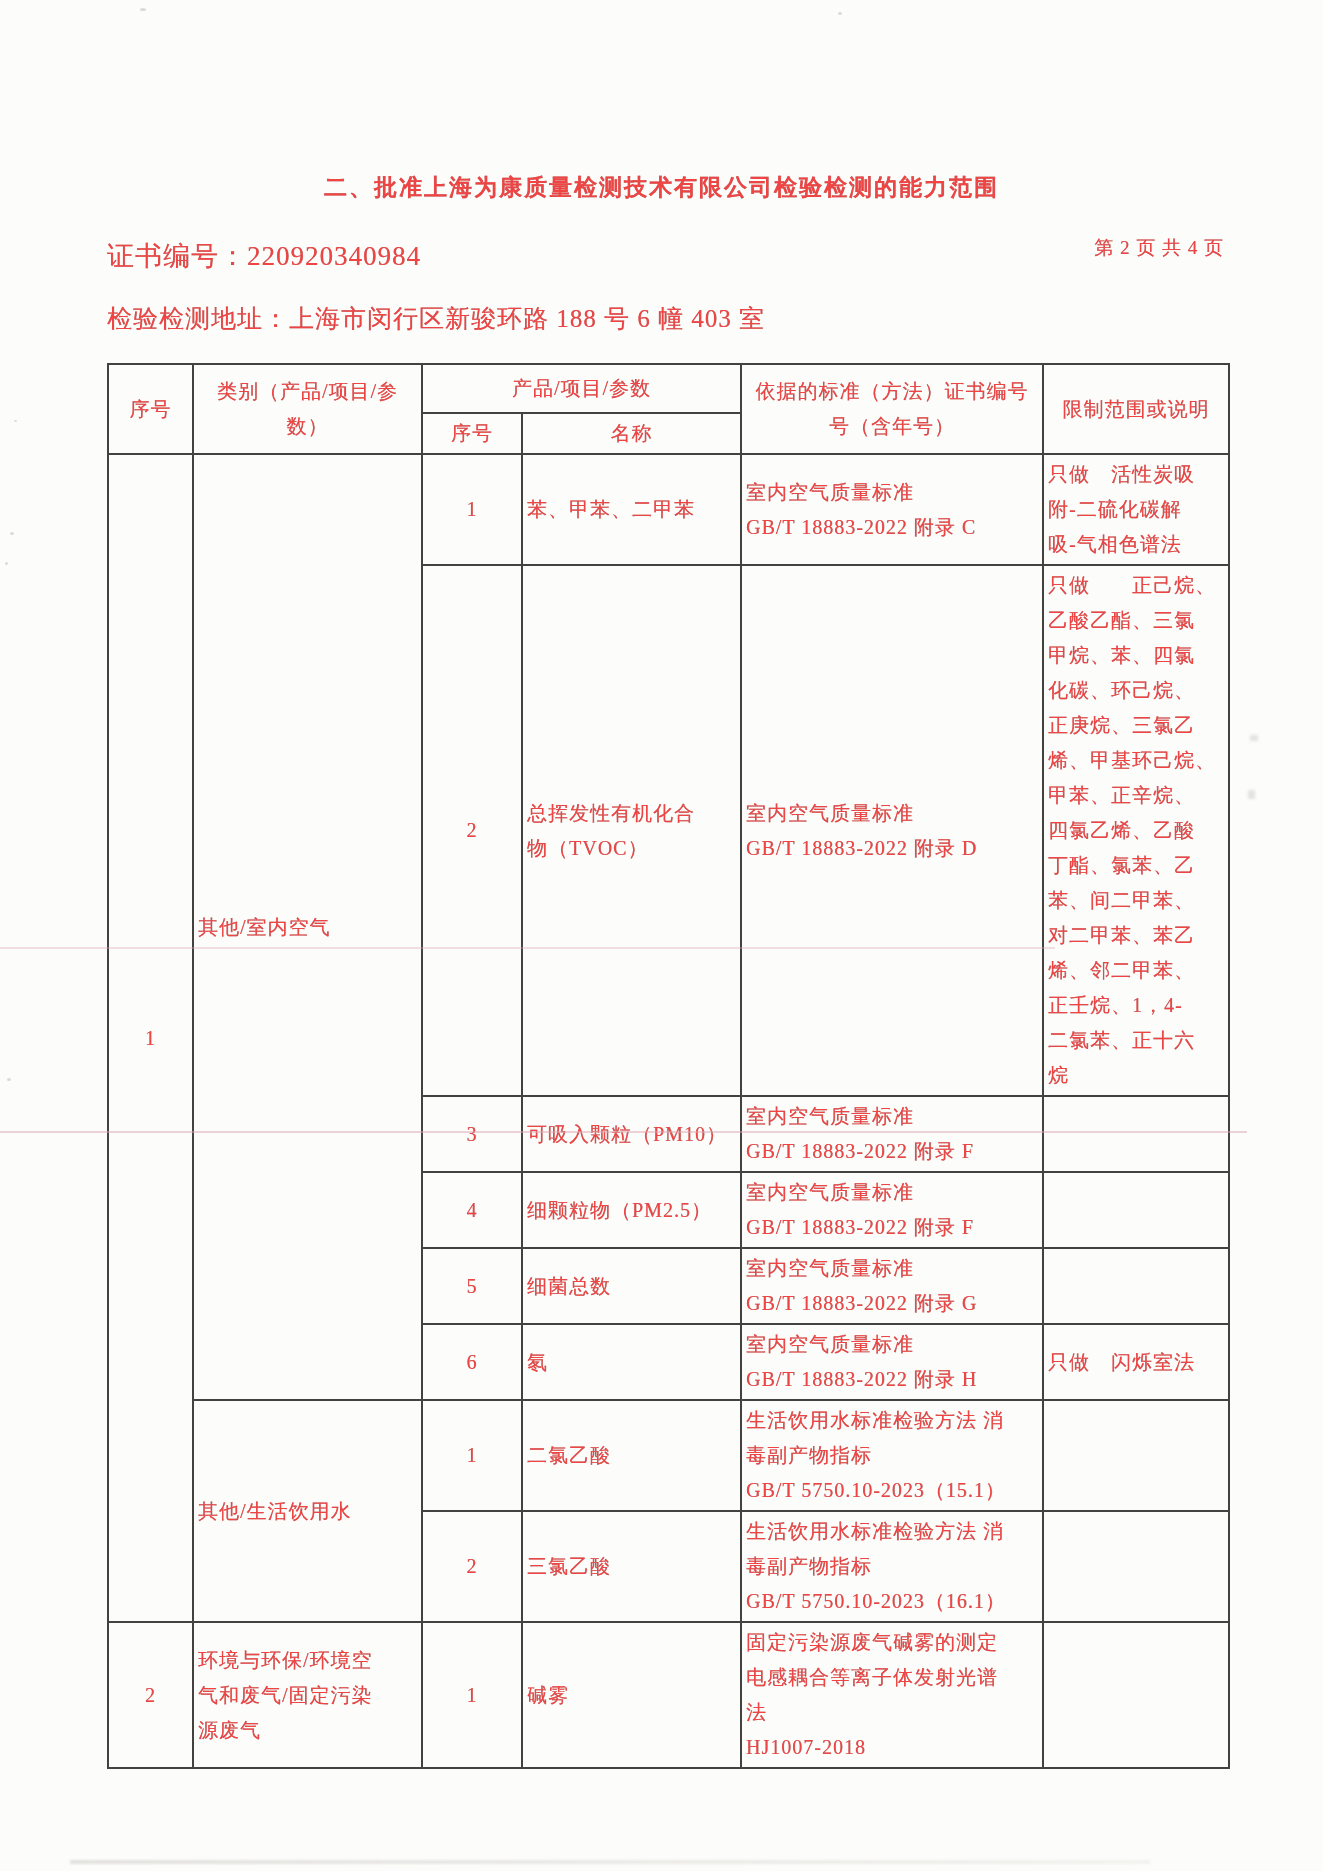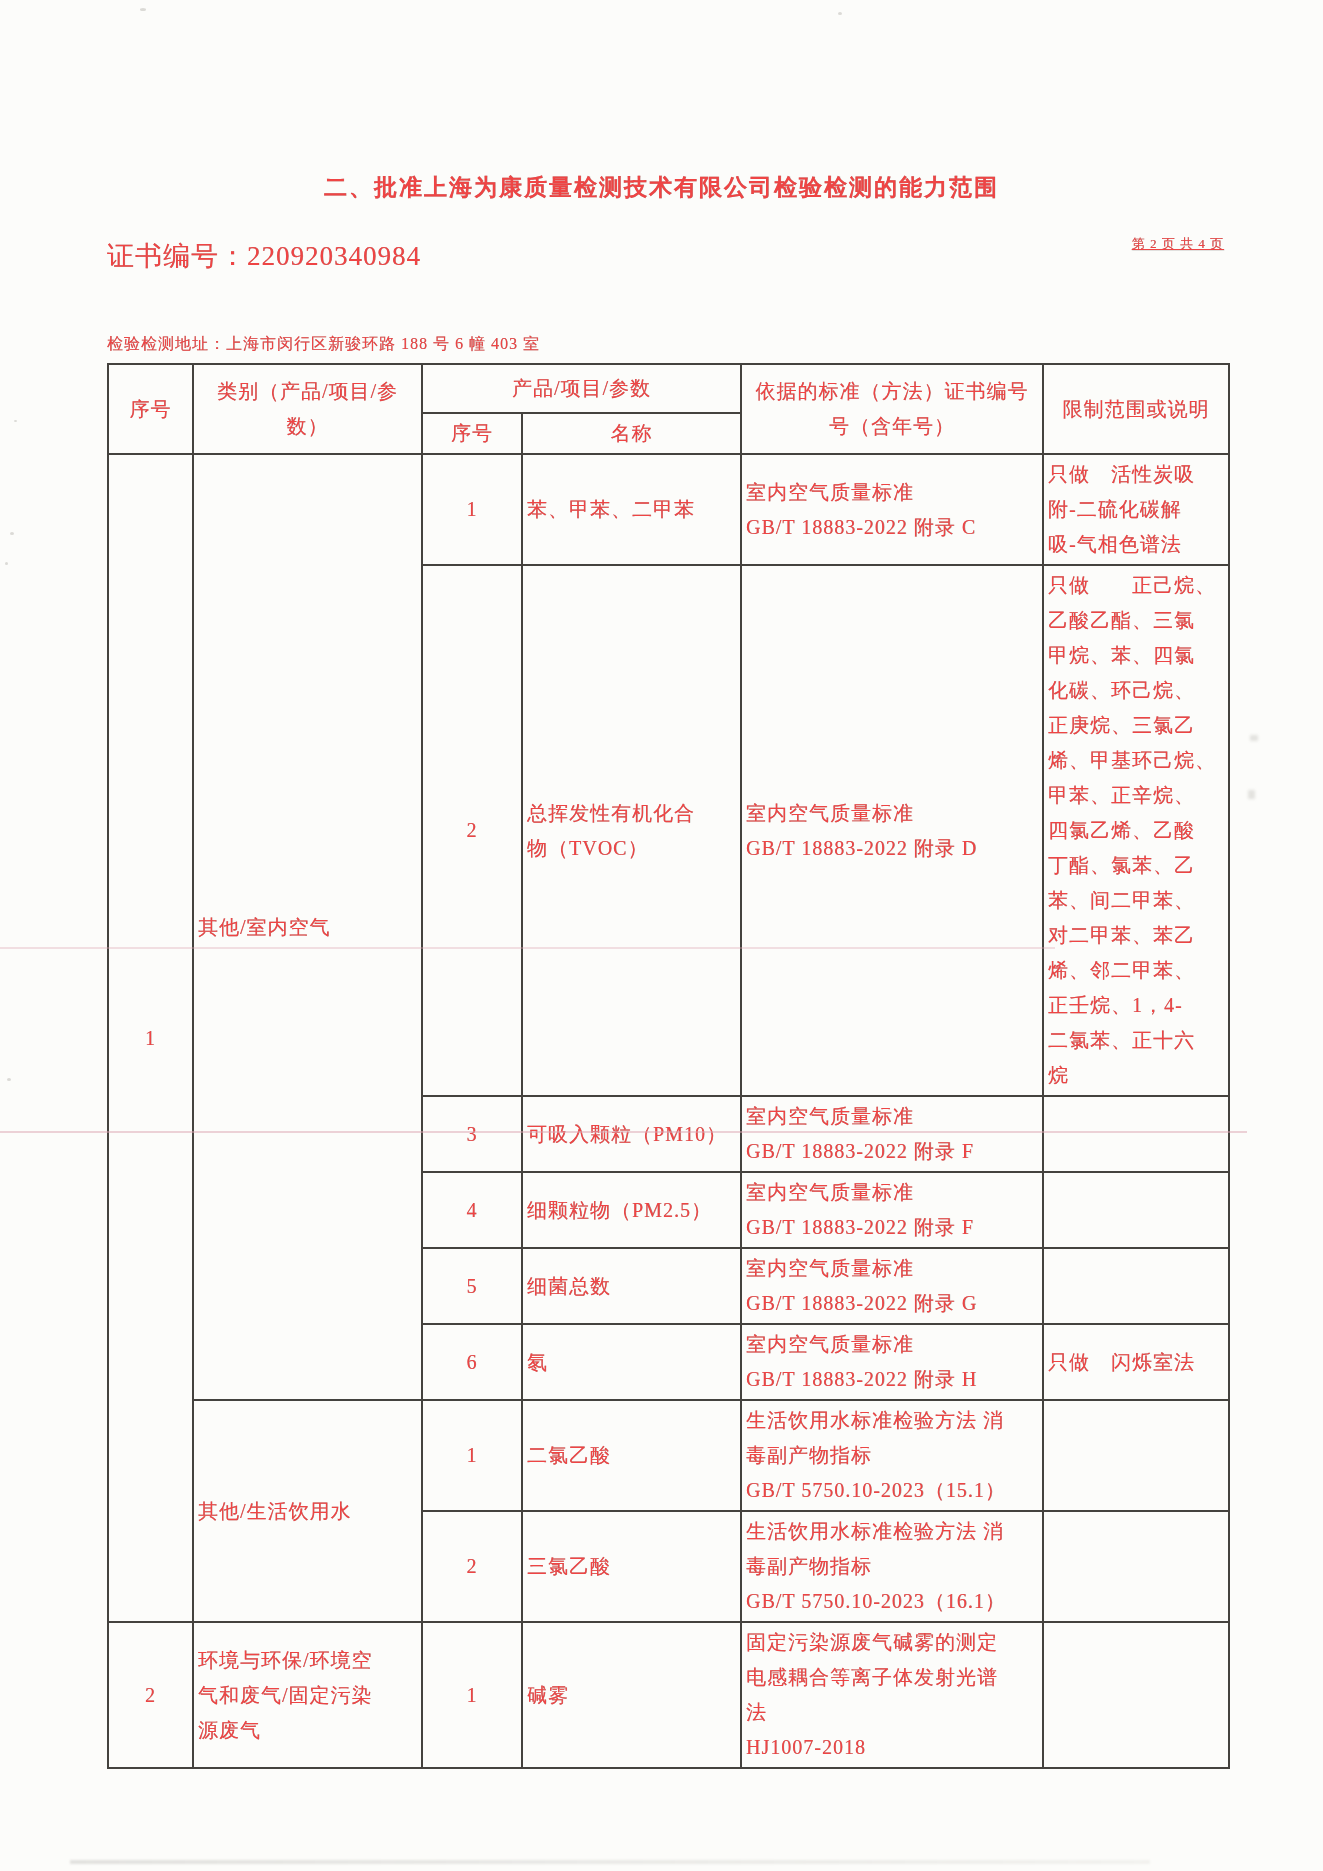--- a/index.html
+++ b/index.html
@@ -26,28 +26,27 @@
   }
   .cert-line {
     position: absolute;
     top: 238px; left: 107px;
     font-size: 27px;
     letter-spacing: 1px;
   }
   .page-indicator {
     position: absolute;
     top: 235px; right: 99px;
-    font-size: 13px;
-    letter-spacing: 1px;
-    text-decoration: underline;
+    font-size: 19px;
+    letter-spacing: 1px;
   }
   .address-line {
     position: absolute;
-    top: 334px; left: 107px;
-    font-size: 16px;
+    top: 302px; left: 107px;
+    font-size: 25px;
     letter-spacing: 1px;
   }
   table.cap {
     position: absolute;
     left: 107px; top: 363px;
     width: 1121px;
     border-collapse: collapse;
     table-layout: fixed;
   }
   table.cap td {

